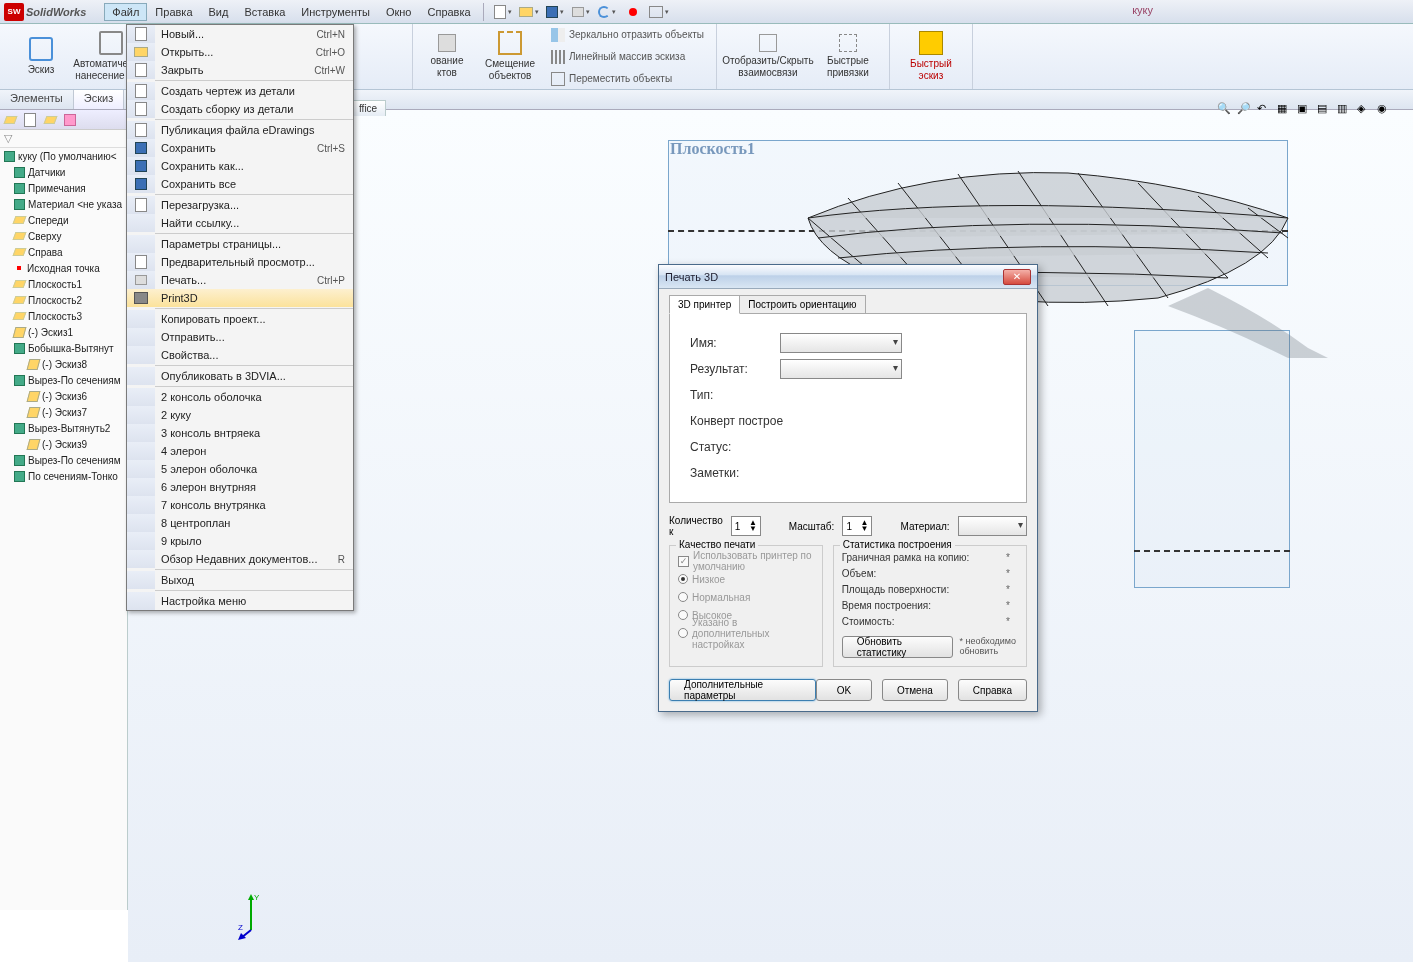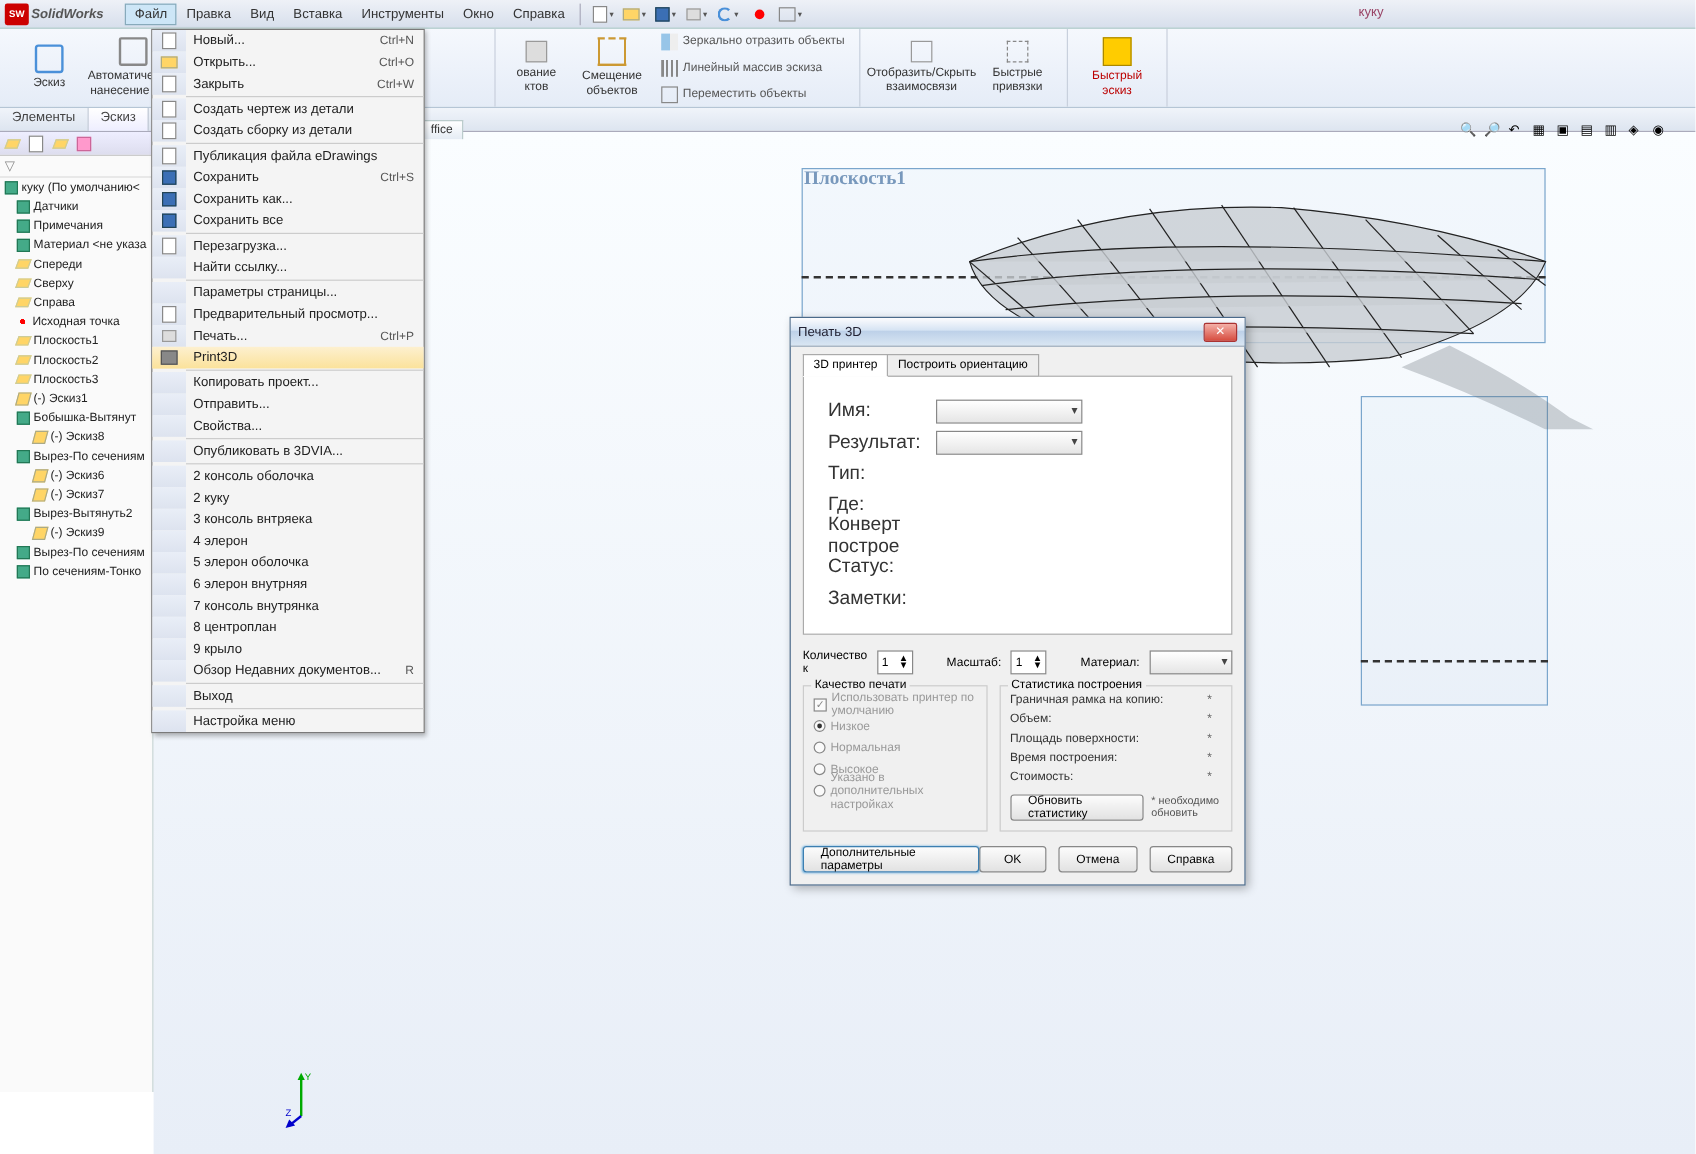--- a/index.html
+++ b/index.html
@@ -82,21 +82,21 @@
 
 .dialog { position: absolute; left: 658px; top: 264px; width: 380px; background: #f0f0f0; border: 1px solid #4a6a8a; box-shadow: 3px 3px 8px rgba(0,0,0,0.3); z-index: 200; }
 .dlg-title { height: 24px; background: linear-gradient(#fcfcfe,#d5e3f3 45%,#bcd0e8 46%,#d9e6f3); display: flex; align-items: center; padding: 0 6px; font-size: 11px; color: #223; border-bottom: 1px solid #9ab; }
 .dlg-close { margin-left: auto; width: 28px; height: 16px; background: linear-gradient(#f4b0a8,#d64b3e); border: 1px solid #a33; border-radius: 2px; color: #fff; font-size: 10px; text-align: center; line-height: 14px; }
 .dlg-body { padding: 6px 10px 10px; }
 .dlg-tabs { display: flex; }
 .dlg-tab { padding: 3px 8px; font-size: 10px; border: 1px solid #aaa; background: #fff; margin-right: -1px; }
 .dlg-tab.active { border-bottom-color: #fff; position: relative; z-index: 2; }
 .dlg-tab:not(.active) { background: #eee; }
 .dlg-panel { border: 1px solid #aaa; background: #fff; padding: 16px 20px; margin-top: -1px; }
-.dlg-row { display: flex; align-items: center; height: 26px; font-size: 16px; color: #333; }
+.dlg-row { display: flex; align-items: center; height: 26px; font-size: 12px; color: #333; }
 .dlg-row-label { width: 90px; }
 .dlg-select { width: 122px; height: 20px; border: 1px solid #888; background: linear-gradient(#fff,#e5e5e5); position: relative; }
 .dlg-select::after { content: "▾"; position: absolute; right: 3px; top: 2px; font-size: 10px; color: #444; }
 .dlg-bottom { display: flex; align-items: center; gap: 8px; margin-top: 12px; font-size: 10px; }
 .dlg-spin { width: 50px; height: 20px; border: 1px solid #888; background: #fff; display: flex; align-items: center; padding: 0 3px; }
 .dlg-groups { display: flex; gap: 10px; margin-top: 8px; }
 .fieldset { border: 1px solid #ccc; padding: 6px 8px 8px; font-size: 10px; position: relative; flex: 1; }
 .fieldset-legend { position: absolute; top: -7px; left: 6px; background: #f0f0f0; padding: 0 3px; font-size: 10px; }
 .fs-row { display: flex; align-items: center; height: 18px; gap: 4px; color: #333; }
 .fs-row.disabled { color: #999; }
@@ -577,23 +577,20 @@
           <div class="dlg-select"></div>
         </div>
       <div class="dlg-row">
           <div class="dlg-row-label">Результат:</div>
           <div class="dlg-select"></div>
         </div>
       <div class="dlg-row">
           <div class="dlg-row-label">Тип:</div>
         </div>
       <div class="dlg-row">
-          <div class="dlg-row-label">Где:</div>
-        </div>
-      <div class="dlg-row">
           <div class="dlg-row-label" style="width:100px">Конверт построе</div>
         </div>
       <div class="dlg-row">
           <div class="dlg-row-label">Статус:</div>
         </div>
       <div class="dlg-row">
           <div class="dlg-row-label">Заметки:</div>
         </div>
     </div>
 

